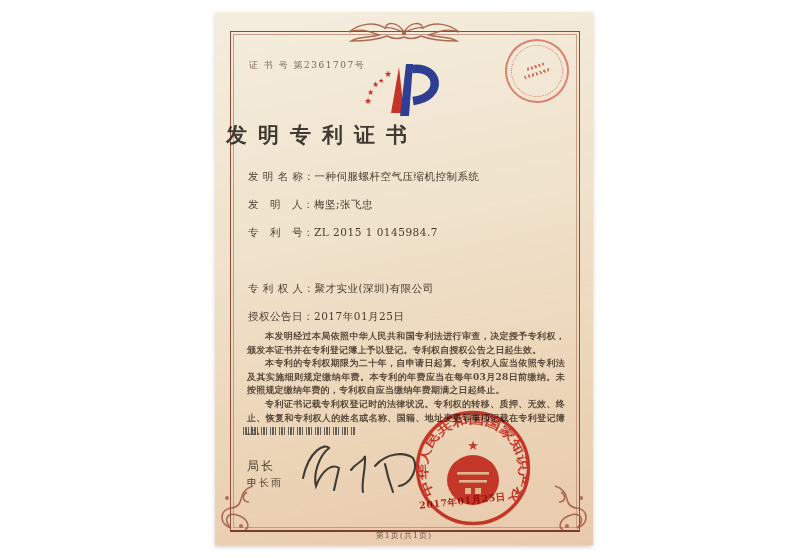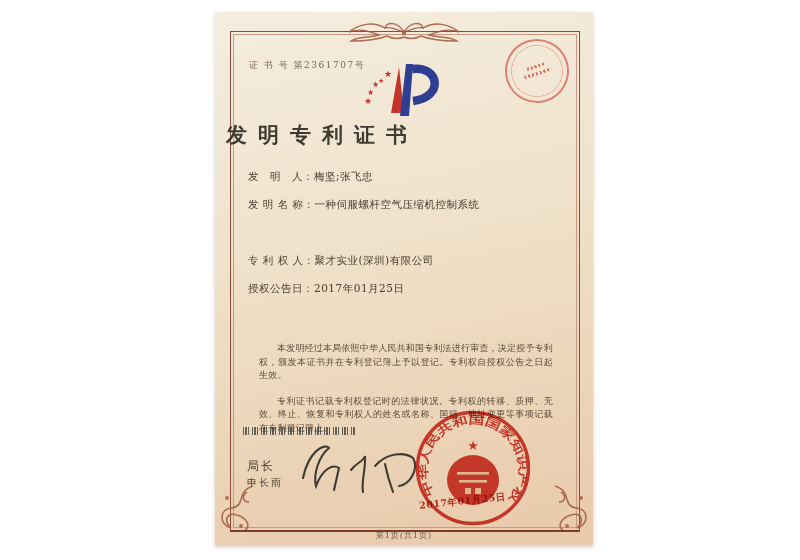--- a/index.html
+++ b/index.html
@@ -26,21 +26,21 @@
   .asl2{top:31px;width:28px;}
   .logo{position:absolute;left:144px;top:49px;width:92px;height:62px;}
   .title{position:absolute;left:0;top:109px;width:100%;text-align:left;font-size:21px;
          font-weight:600;letter-spacing:11px;text-indent:11px;color:#403a32;}
   .fields{position:absolute;left:33px;top:158px;width:315px;}
   .field-row{height:28px;font-size:10.5px;color:#4e4236;display:flex;letter-spacing:.5px;}
   .field-label{white-space:pre;color:#4e4236;}
   .field-value{color:#463b2f;}
   .paras{position:absolute;left:32px;top:318px;width:318px;font-size:9px;line-height:13.6px;
          color:#5a4b3c;text-align:justify;letter-spacing:.2px;}
-  .paras p{margin:12px;text-indent:2em;}
+  .paras p{margin:0;text-indent:2em;font-weight:bold;}
   .barcode{position:absolute;left:28px;top:415px;width:112px;height:8px;opacity:.78;
          background:repeating-linear-gradient(90deg,#3e3e3e 0 1px,transparent 1px 2px,#3e3e3e 2px 4px,transparent 4px 5px,#3e3e3e 5px 6px,transparent 6px 9px);}
   .director-label{position:absolute;left:32px;top:446px;font-size:12px;color:#4a3f34;letter-spacing:2px;}
   .director-name{position:absolute;left:32px;top:464px;font-size:10px;color:#4a3f34;letter-spacing:2px;}
   .signature{position:absolute;left:78px;top:426px;width:132px;height:62px;}
   .seal{position:absolute;left:198px;top:396px;width:120px;height:120px;mix-blend-mode:multiply;opacity:.93;}
   .seal-date{position:absolute;left:204px;top:482px;width:110px;font-size:9.5px;font-weight:bold;
          color:#c23527;letter-spacing:.5px;transform:rotate(-6deg);mix-blend-mode:multiply;}
   .footer{position:absolute;left:0;top:518px;width:100%;text-align:center;font-size:8px;
          color:#6d5a49;letter-spacing:1px;}
@@ -85,41 +85,46 @@
       <text x="13" y="26" font-size="8" fill="#c5342b">★</text>
       <text x="19" y="22" font-size="7" fill="#c5342b">★</text>
       <text x="8" y="34" font-size="8" fill="#c5342b">★</text>
       <text x="5" y="43" font-size="9" fill="#c5342b">★</text>
     </svg>
 
     <div class="title">发明专利证书</div>
 
     <div class="fields">
       <div class="field-row">
+        <span class="field-label">发 明 名 称：</span>
+        <span class="field-value">一种伺服螺杆空气压缩机控制系统</span>
+      </div>
+      <div class="field-row">
         <span class="field-label">发　明　人：</span>
         <span class="field-value">梅坚;张飞忠</span>
       </div>
       <div class="field-row">
-        <span class="field-label">发 明 名 称：</span>
-        <span class="field-value">一种伺服螺杆空气压缩机控制系统</span>
+        <span class="field-label">专　利　号：</span>
+        <span class="field-value">ZL 2015 1 0145984.7</span>
       </div>
       <div class="field-row">
       </div>
       <div class="field-row">
         <span class="field-label">专 利 权 人：</span>
         <span class="field-value">聚才实业(深圳)有限公司</span>
       </div>
       <div class="field-row">
         <span class="field-label">授权公告日：</span>
         <span class="field-value">2017年01月25日</span>
       </div>
     </div>
 
     <div class="paras">
       <p>本发明经过本局依照中华人民共和国专利法进行审查，决定授予专利权，颁发本证书并在专利登记簿上予以登记。专利权自授权公告之日起生效。</p>
+      <p>本专利的专利权期限为二十年，自申请日起算。专利权人应当依照专利法及其实施细则规定缴纳年费。本专利的年费应当在每年03月28日前缴纳。未按照规定缴纳年费的，专利权自应当缴纳年费期满之日起终止。</p>
       <p>专利证书记载专利权登记时的法律状况。专利权的转移、质押、无效、终止、恢复和专利权人的姓名或名称、国籍、地址变更等事项记载在专利登记簿上。</p>
     </div>
 
     <div class="barcode"></div>
 
     <div class="director-label">局长</div>
     <div class="director-name">申长雨</div>
 
     <svg class="signature" viewBox="0 0 132 62">
       <g stroke="#3f3b35" stroke-width="2.1" fill="none" stroke-linecap="round">

